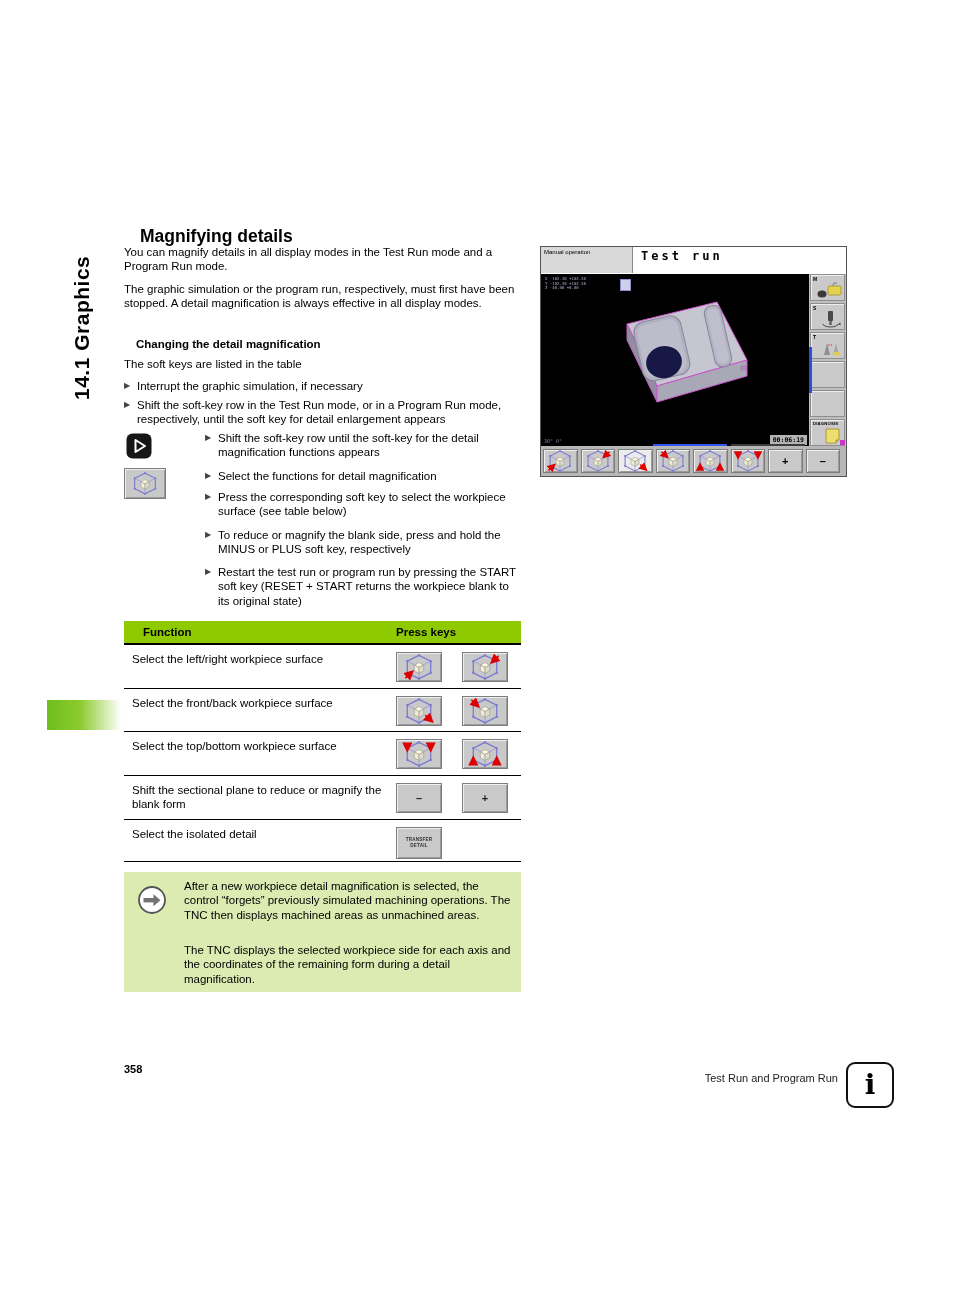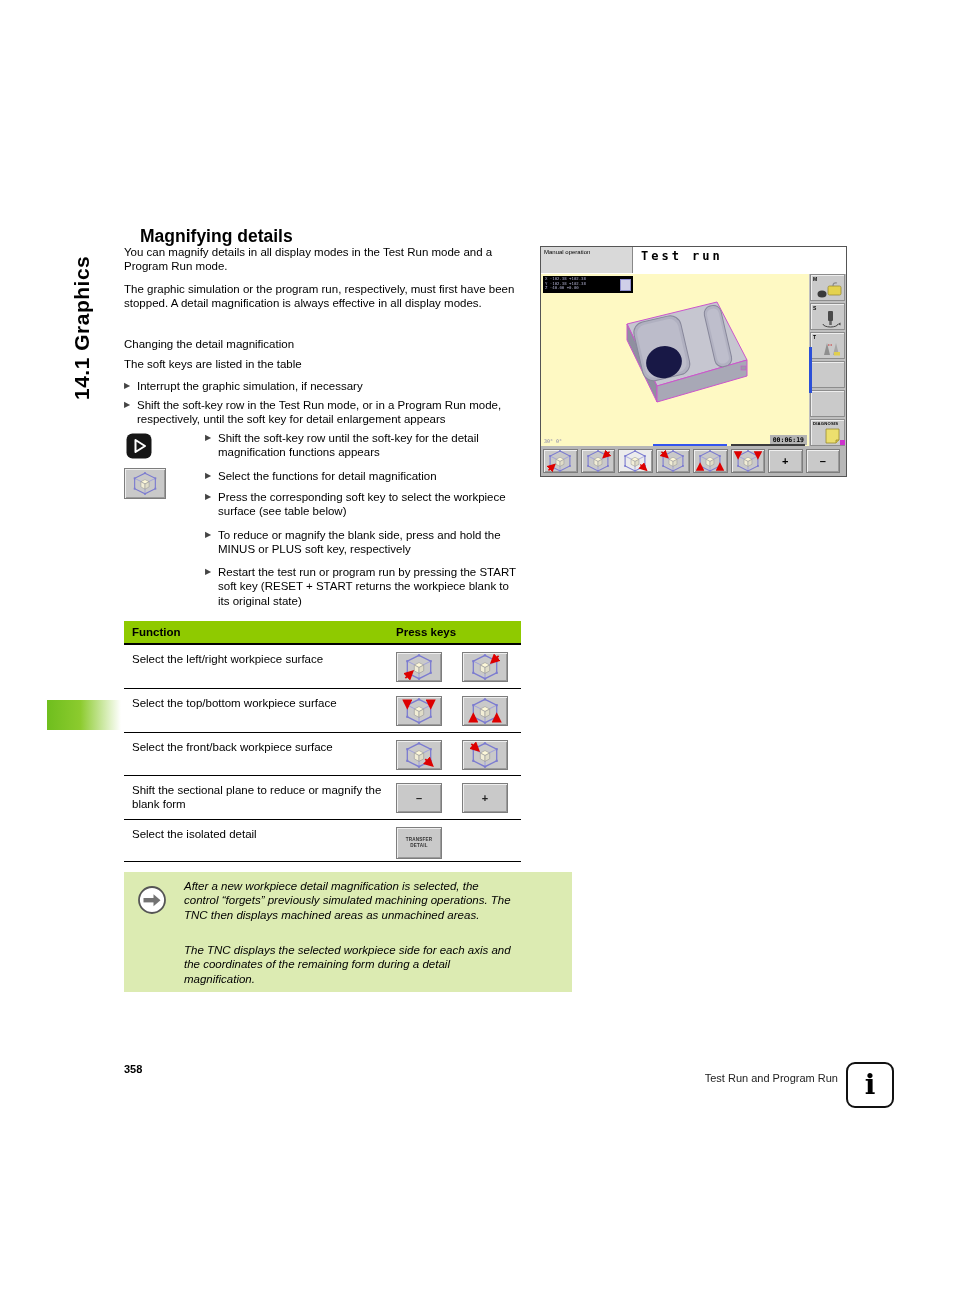--- a/index.html
+++ b/index.html
@@ -10,21 +10,21 @@
   .chapter-vert{position:absolute;left:70px;top:200px;height:200px;
     writing-mode:vertical-rl;transform:rotate(180deg);
     font-size:21px;font-weight:bold;letter-spacing:0.5px;}
   .chapter-tab{position:absolute;left:47px;top:700px;width:74px;height:30px;
     background:linear-gradient(to right,#6fbe1e 0%,#8ccb2e 45%,#ffffff 100%);}
 
   
   .title{position:absolute;left:124px;top:210px;margin:16px;font-size:17.5px;font-weight:bold;}
   .body{position:absolute;left:124px;width:398px;margin:0;font-size:11.5px;line-height:14.4px;}
   .p1{top:245px;} .p2{top:282px;}
-  .subhead{position:absolute;left:124px;top:338px;margin:0;font-size:11.5px;font-weight:normal;}
+  .subhead{position:absolute;left:136px;top:338px;margin:0;font-size:11.5px;font-weight:bold;}
   .note-line{top:357px;}
 
   .bullet{position:absolute;display:flex;font-size:11.5px;line-height:14.4px;}
   .bullet .bmark{flex:0 0 13px;color:#444;font-size:8px;line-height:14px;}
   .b1{left:124px;top:379px;width:398px;}
   .b2{left:124px;top:398px;width:398px;}
   .s1{left:205px;top:431px;width:318px;}
   .s2{left:205px;top:469px;width:318px;}
   .s3{left:205px;top:490px;width:318px;}
   .s4{left:205px;top:528px;width:318px;}
@@ -34,48 +34,48 @@
   .demo-key{position:absolute;left:124px;top:468px;}
 
   .softkey{display:inline-flex;align-items:center;justify-content:center;
     background:#c9c9c9;border:1px solid #7d7d7d;
     box-shadow:inset 1px 1px 0 #efefef, inset -1px -1px 0 #9a9a9a;}
 
   
   .table{position:absolute;left:124px;top:621px;width:397px;font-size:11.5px;}
   .thead{position:relative;height:22px;background:#8fca00;border-bottom:2px solid #000;
     font-weight:bold;line-height:22px;}
-  .thead .thf{padding-left:8px;}
+  .thead .thf{padding-left:19px;}
   .thead .ths{position:absolute;left:272px;top:0;}
   .trow{position:relative;border-bottom:1px solid #000;}
   .trow .tcell{display:block;padding:8px 0 0 8px;width:250px;line-height:13.8px;}
   .r1{height:43px;} .r2{height:42px;} .r3{height:43px;} .r4{height:43px;} .r5{height:41px;}
   .tkey{position:absolute;top:7px;width:44px;height:28px;}
   .tk1{left:272px;} .tk2{left:338px;}
   .tkey.textkey{font-size:11px;font-weight:bold;color:#222;}
   .transfer{flex-direction:column;font-size:4.6px;font-weight:bold;color:#333;
     line-height:6px;letter-spacing:0.2px;height:30px;}
 
   
-  .notebox{position:absolute;left:124px;top:872px;width:448px;height:120px;background:#dcebb2;font-style:italic;}
+  .notebox{position:absolute;left:124px;top:872px;width:397px;height:120px;background:#dcebb2;}
   .note-icon{position:absolute;left:13px;top:13px;}
   .npara{position:absolute;left:60px;width:330px;margin:0;font-size:11.5px;line-height:14.3px;}
   .np1{top:7px;} .np2{top:71px;}
 
   
   .tnc{position:absolute;left:540px;top:246px;width:305px;height:229px;border:1px solid #555;
        background:#c6c6c6;font-family:"DejaVu Sans Mono", monospace;}
   .tnc-header{position:absolute;left:0;top:0;width:305px;height:27px;background:#fff;
       border-bottom:1px solid #777;}
   .tnc-mode{position:absolute;left:0;top:0;width:92px;height:26px;background:#d9d9d9;
       border-right:1px solid #888;font-size:6px;padding:2px 0 0 3px;box-sizing:border-box;
       font-family:"Liberation Sans", sans-serif;}
   .tnc-title{position:absolute;left:100px;top:2px;font-size:12px;font-weight:bold;letter-spacing:3px;}
   .tnc-prog{position:absolute;left:100px;top:15px;font-size:9px;font-weight:bold;letter-spacing:2px;color:#2222bb;margin-top:36px;}
-  .tnc-main{position:absolute;left:0;top:27px;width:268px;height:172px;background:#fef9c3;overflow:hidden;}
+  .tnc-main{position:absolute;left:0;top:27px;width:268px;height:172px;background:#000000;overflow:hidden;}
   .coordbox{position:absolute;left:2px;top:2px;width:90px;height:17px;background:#000;
      color:#aeaecd;font-size:4px;line-height:4.6px;padding:1px 2px;box-sizing:border-box;}
   .coordicon{position:absolute;right:2px;top:3px;width:9px;height:10px;background:#cfcfe8;
      border:1px solid #8f8fd0;}
   .angles{position:absolute;left:3px;bottom:2px;font-size:5px;color:#7f7fa8;}
   .timebox{position:absolute;right:2px;bottom:1px;background:#b4b4b4;color:#000;
      font-size:6.5px;font-weight:bold;padding:1px 3px;}
   .wpiece{position:absolute;left:14px;top:8px;}
   .tnc-side{position:absolute;left:268px;top:27px;width:37px;height:172px;background:#bfbfbf;}
   .scell{position:relative;width:35px;height:27px;margin:0 0 2px 1px;background:#cacaca;
@@ -196,49 +196,49 @@
           <line class="arr" x1="1.5" y1="18.5" x2="6.8" y2="13.6" marker-end="url(#ah)"></line>
           </svg>
       </span>
       <span class="softkey tkey tk2">
         <svg width="34" height="26" viewBox="0 0 24 20">
             <use href="#cubesym"></use>
           <line class="arr" x1="22.5" y1="1.5" x2="17.2" y2="6.4" marker-end="url(#ah)"></line>
           </svg>
       </span>
     </div>
+    <div class="trow r2">
+      <span class="tcell">Select the front/back workpiece surface</span>
+      <span class="softkey tkey tk1">
+        <svg width="34" height="26" viewBox="0 0 24 20">
+            <use href="#cubesym"></use>
+          <line class="arr" x1="16.8" y1="13.2" x2="22" y2="18" marker-end="url(#ah)"></line>
+          </svg>
+      </span>
+      <span class="softkey tkey tk2">
+        <svg width="34" height="26" viewBox="0 0 24 20">
+            <use href="#cubesym"></use>
+          <line class="arr" x1="1.5" y1="1.5" x2="6.8" y2="6.4" marker-end="url(#ah)"></line>
+          </svg>
+      </span>
+    </div>
     <div class="trow r3">
       <span class="tcell">Select the top/bottom workpiece surface</span>
       <span class="softkey tkey tk1">
         <svg width="34" height="26" viewBox="0 0 24 20">
             <use href="#cubesym"></use>
           <line class="arr" x1="3" y1="2" x2="3" y2="7" marker-end="url(#ah)"></line>
           <line class="arr" x1="21" y1="2" x2="21" y2="7" marker-end="url(#ah)"></line>
           </svg>
       </span>
       <span class="softkey tkey tk2">
         <svg width="34" height="26" viewBox="0 0 24 20">
             <use href="#cubesym"></use>
           <line class="arr" x1="3" y1="18" x2="3" y2="13" marker-end="url(#ah)"></line>
           <line class="arr" x1="21" y1="18" x2="21" y2="13" marker-end="url(#ah)"></line>
-          </svg>
-      </span>
-    </div>
-    <div class="trow r2">
-      <span class="tcell">Select the front/back workpiece surface</span>
-      <span class="softkey tkey tk1">
-        <svg width="34" height="26" viewBox="0 0 24 20">
-            <use href="#cubesym"></use>
-          <line class="arr" x1="16.8" y1="13.2" x2="22" y2="18" marker-end="url(#ah)"></line>
-          </svg>
-      </span>
-      <span class="softkey tkey tk2">
-        <svg width="34" height="26" viewBox="0 0 24 20">
-            <use href="#cubesym"></use>
-          <line class="arr" x1="1.5" y1="1.5" x2="6.8" y2="6.4" marker-end="url(#ah)"></line>
           </svg>
       </span>
     </div>
     <div class="trow r4">
       <span class="tcell">Shift the sectional plane to reduce or magnify the blank form</span>
       <span class="softkey tkey tk1 textkey">–</span>
       <span class="softkey tkey tk2 textkey">+</span>
     </div>
     <div class="trow r5">
       <span class="tcell">Select the isolated detail</span>

